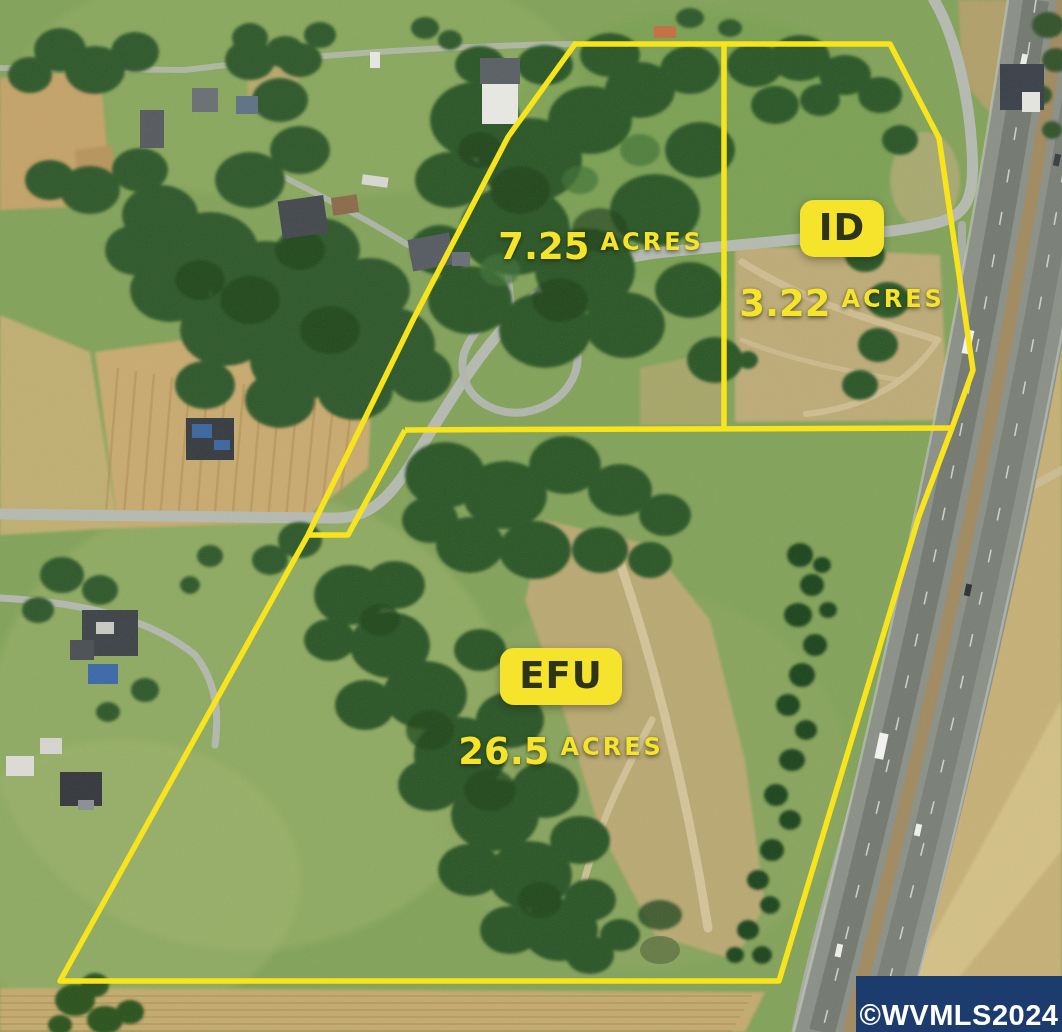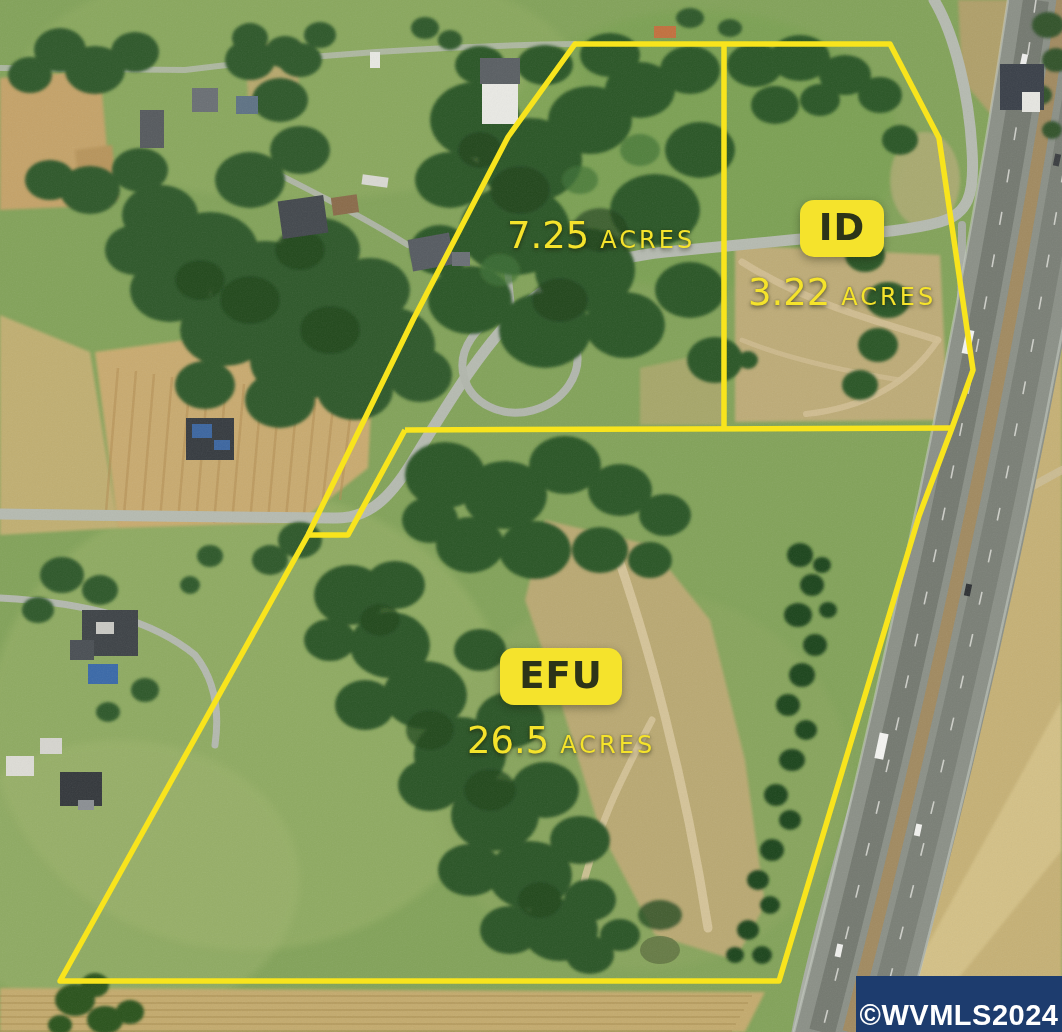--- a/index.html
+++ b/index.html
@@ -9,22 +9,22 @@
     background:#84a45c;
   }
   #stage svg{position:absolute;left:0;top:0;}
   .plabel{position:absolute; width:260px; display:flex; flex-direction:column; align-items:center; pointer-events:none;}
   .pcode{
     background:var(--label_bg,#f6e32a); color:var(--label_text,#2d3418);
     font-weight:bold; font-size:37px; line-height:1;
     padding:9px 19px 11px 19px; border-radius:14px; letter-spacing:1px;
     box-shadow:0 3px 9px rgba(25,28,10,.38);
   }
-  .pacres{margin-top:17px; display:flex; align-items:flex-end; gap:11px;
-    color:var(--acres_text,#f6e32a); font-weight:normal;
+  .pacres{margin-top:28px; display:flex; align-items:flex-start; gap:11px;
+    color:var(--acres_text,#f6e32a); font-weight:bold;
     text-shadow:0 2px 4px rgba(30,34,12,.6), 0 0 2px rgba(30,34,12,.35);}
   .pacres .num{font-size:37px; line-height:1;}
   .pacres .unit{font-size:24px; letter-spacing:3px;}
   .wm{
     position:absolute; left:856px; top:976px; width:206px; height:56px;
     background:var(--watermark_bg,#1d3c6e); color:var(--watermark_text,#fff);
     display:flex; align-items:flex-end; justify-content:center;
     font-weight:bold; font-size:29px; letter-spacing:0.5px;
     font-family:"Liberation Sans","DejaVu Sans",sans-serif;
   }

